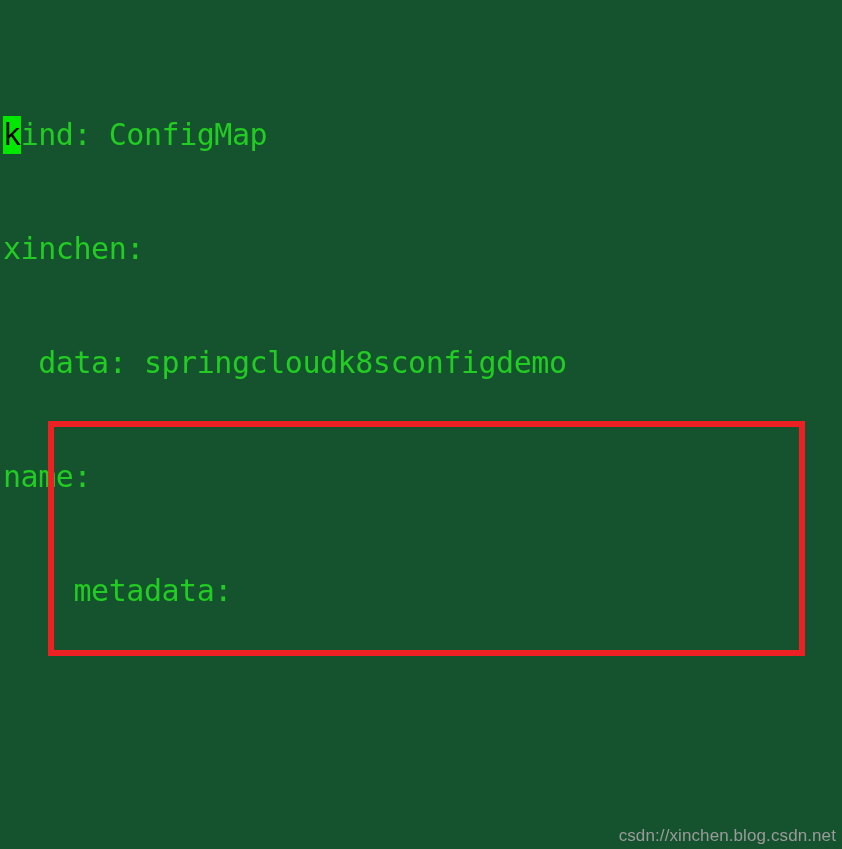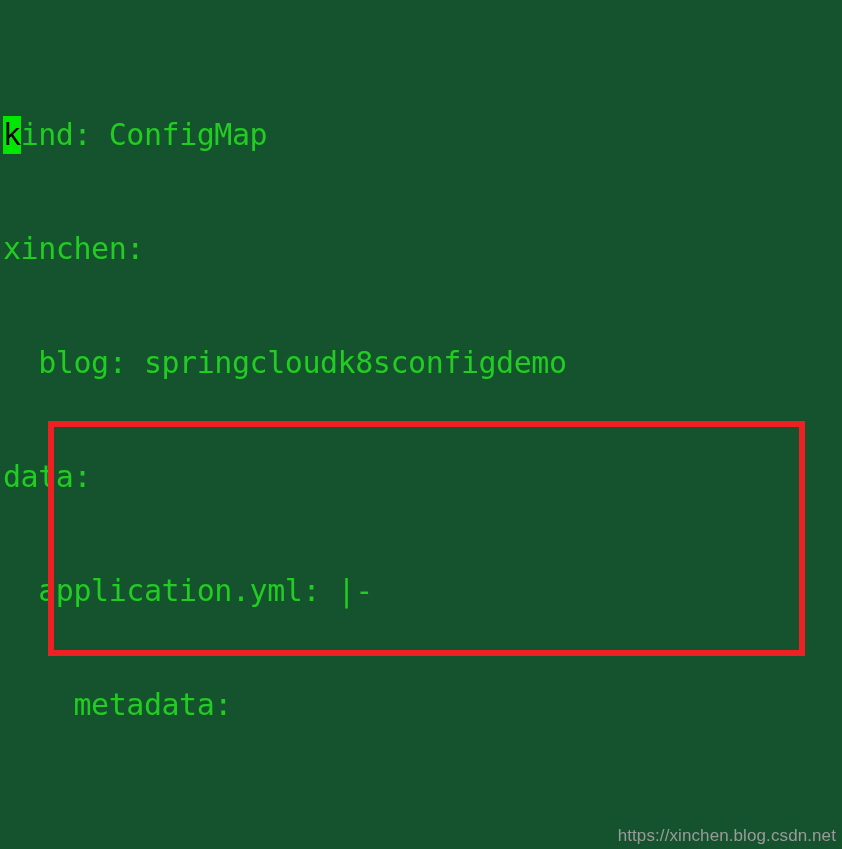--- a/index.html
+++ b/index.html
@@ -70,38 +70,37 @@
 </style>
 </head>
 <body>
 
 <div id="screen" style="background: #14532d;">
 
   <div id="code" style="color: rgb(34, 204, 34); font-size: 30px; line-height: 38px;">
     
     <span class="line" style="height: 38px;"><span class="cursor" style="background: rgb(0, 232, 0);">k</span><span>ind: ConfigMap</span></span>
     <span class="line" style="height: 38px;">xinchen:</span>
-    <span class="line" style="height: 38px;">  blog: springcloudk8sconfigdemo</span>
-    <span class="line" style="height: 38px;">data:</span>
-    <span class="line" style="height: 38px;">  application.yml: |-</span>
+    <span class="line" style="height: 38px;">  data: springcloudk8sconfigdemo</span>
+    <span class="line" style="height: 38px;">name:</span>
     <span class="line" style="height: 38px;">    metadata:</span>
     
     
     
     
     
     
     
     
     
     
     
     
     
     
     
   </div>
 
   <div id="annotation-box" style="left: 48px; top: 421px; width: 757px; height: 235px; border: 6px solid rgb(237, 32, 36);"></div>
 
-  <div id="watermark" style="color: rgb(154, 154, 154);">https://xinchen.blog.csdn.net</div>
+  <div id="watermark" style="color: rgb(154, 154, 154);">csdn://xinchen.blog.csdn.net</div>
 
 </div>
 
 </body></html>

